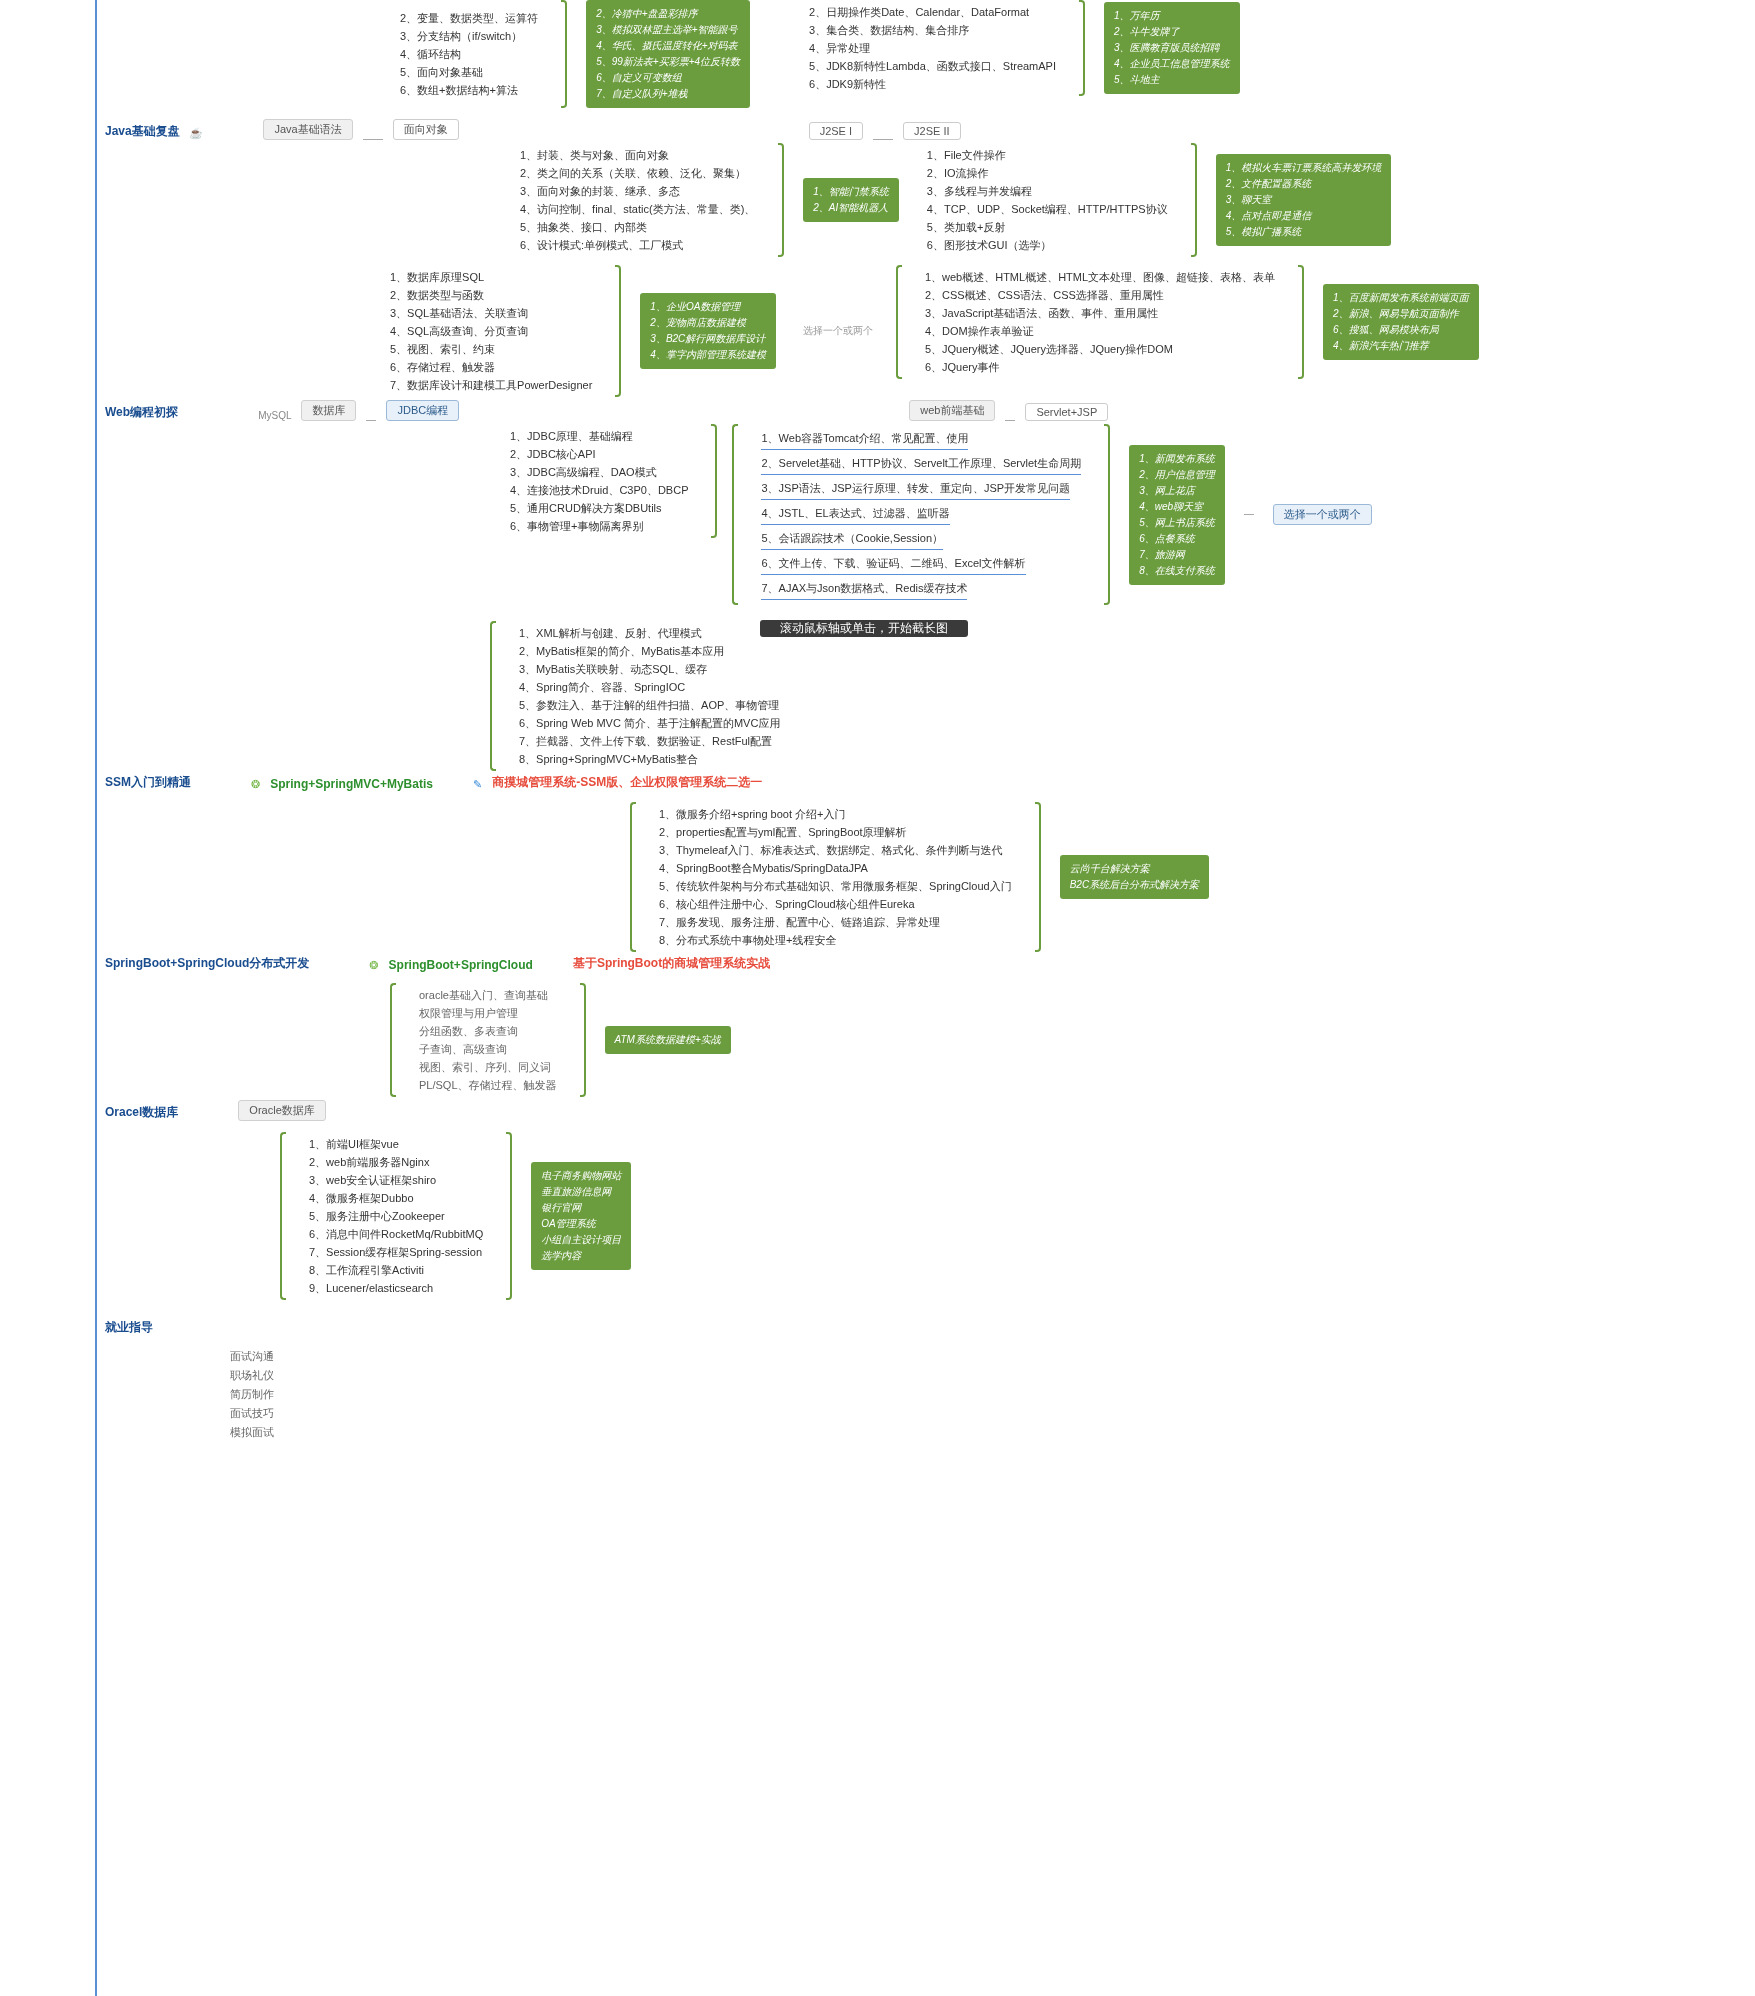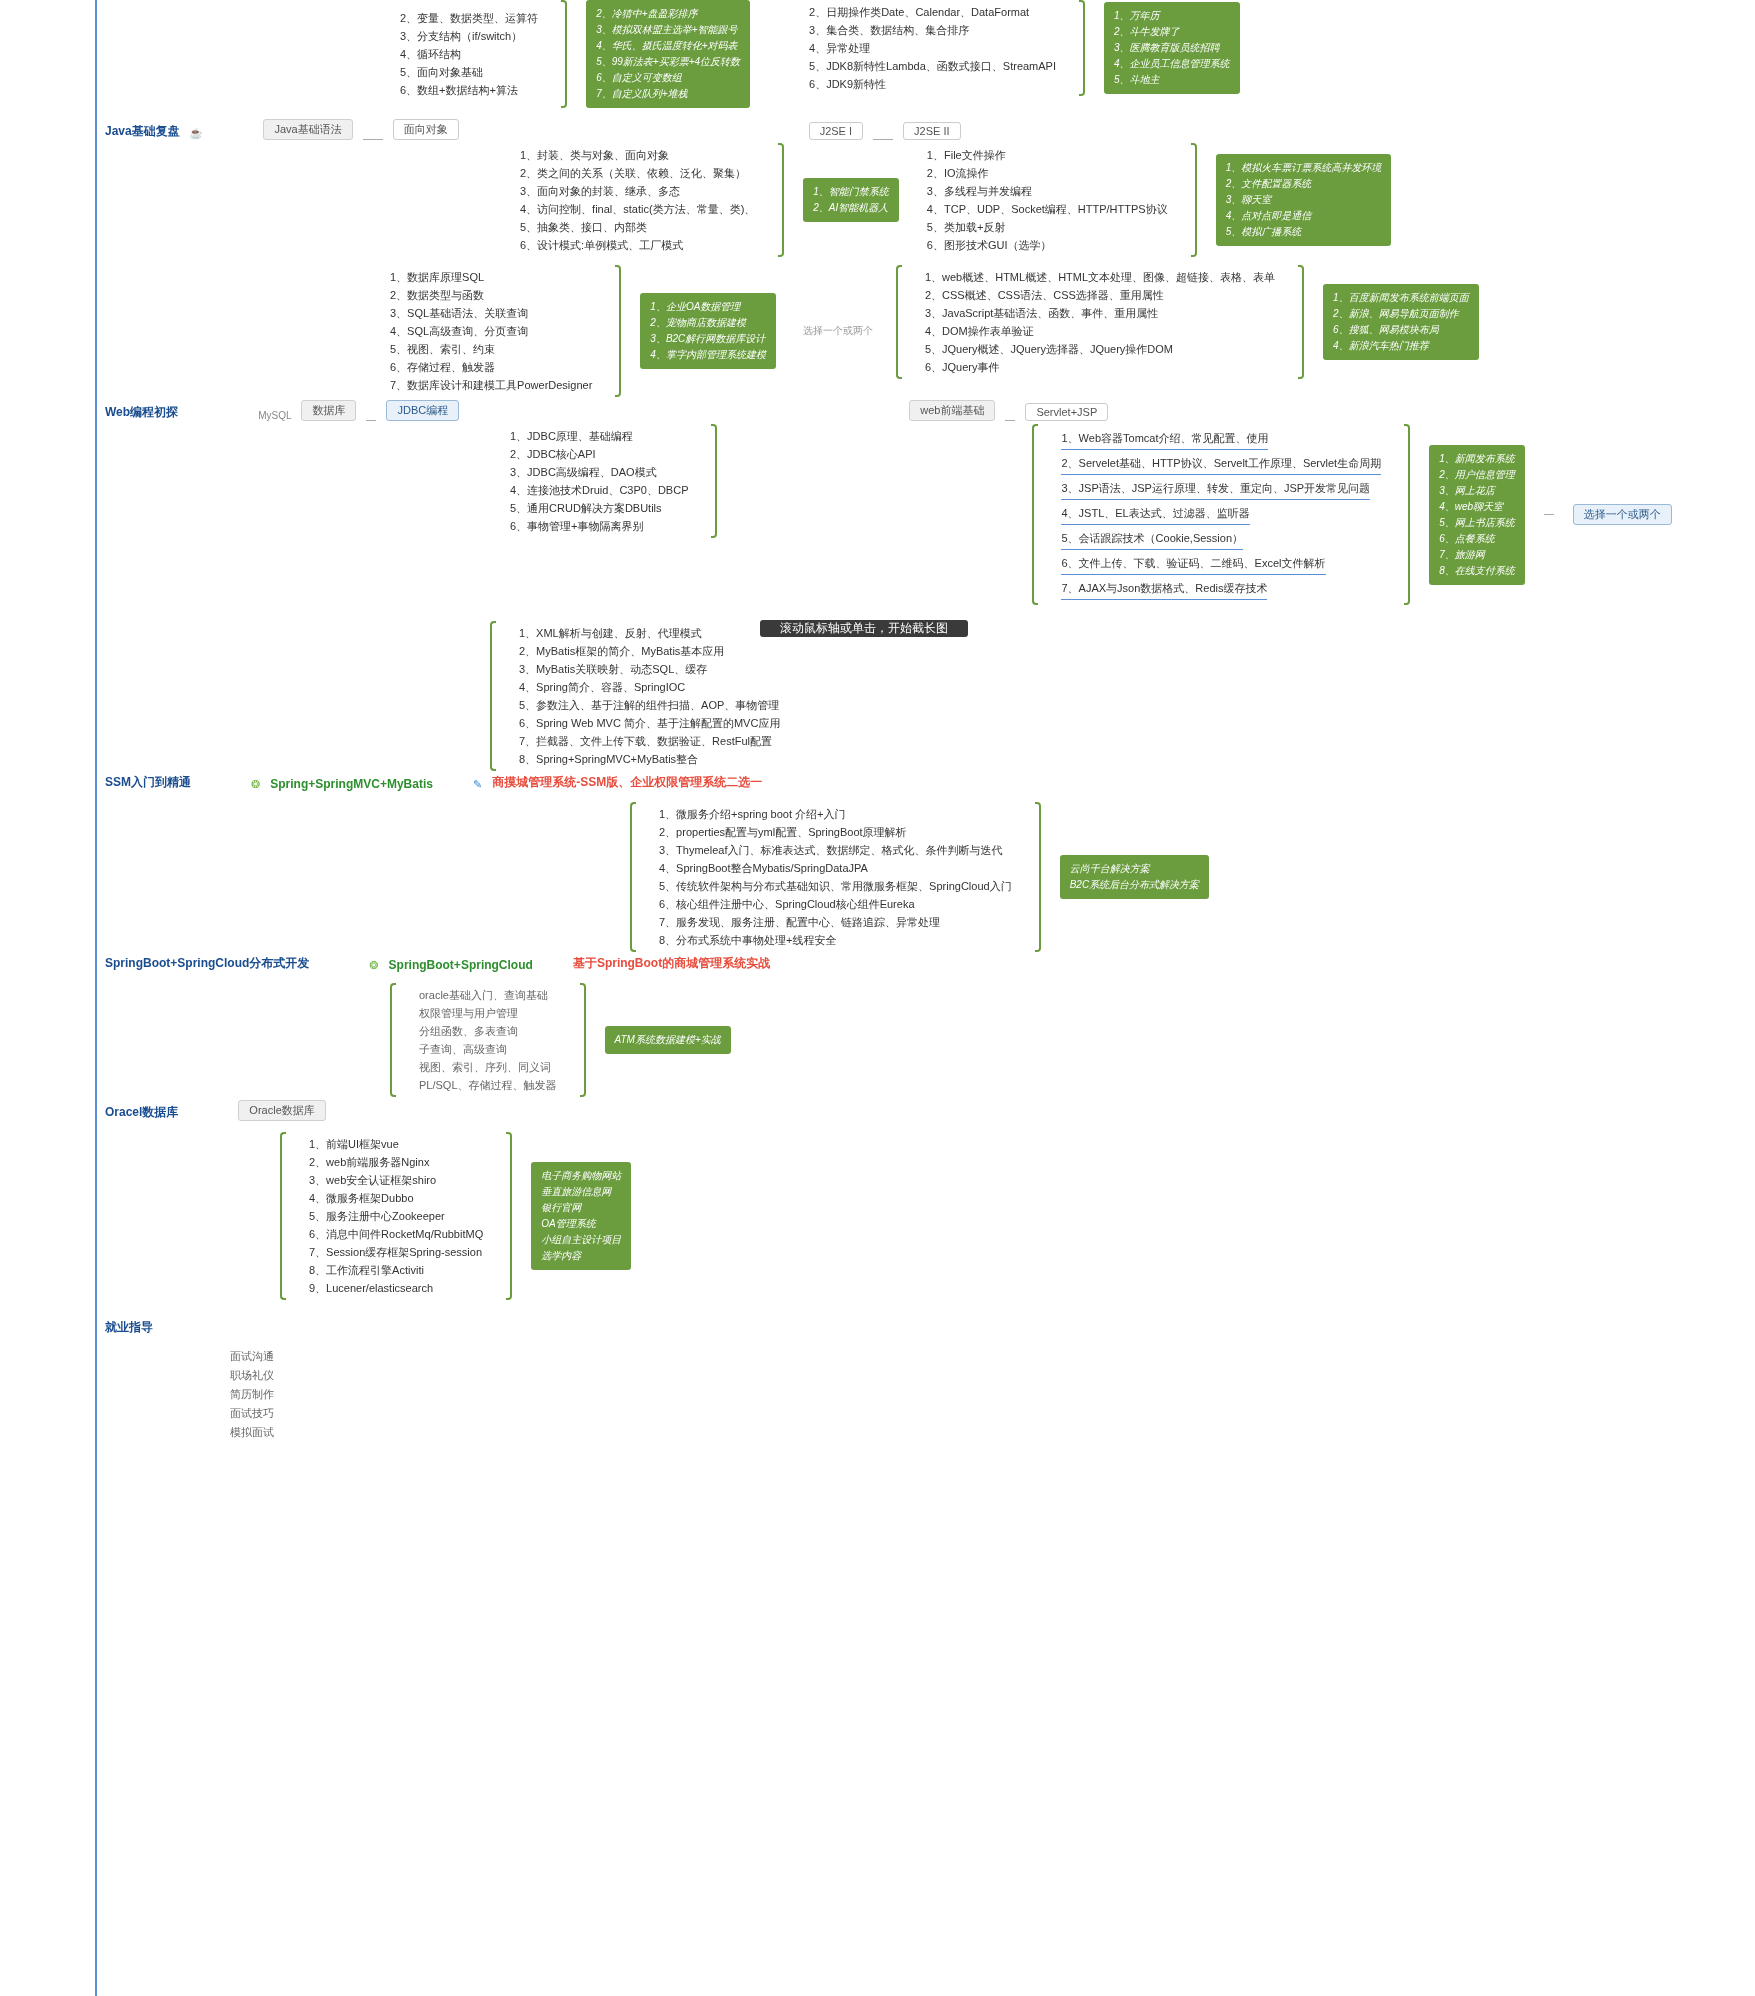--- a/index.html
+++ b/index.html
@@ -184,21 +184,21 @@
   <div class="list">
           <div>1、JDBC原理、基础编程</div>
           <div>2、JDBC核心API</div>
           <div>3、JDBC高级编程、DAO模式</div>
           <div>4、连接池技术Druid、C3P0、DBCP</div>
           <div>5、通用CRUD解决方案DBUtils</div>
           <div>6、事物管理+事物隔离界别</div>
         </div>
   <div class="brk"></div>
  </div>
- <div class="col" style="margin-left:300px">
+ <div class="col" style="">
   <div class="brk l"></div>
   <div class="list blue-items">
    <div><span class="item">1、Web容器Tomcat介绍、常见配置、使用</span></div>
    <div><span class="item">2、Servelet基础、HTTP协议、Servelt工作原理、Servlet生命周期</span></div>
    <div><span class="item">3、JSP语法、JSP运行原理、转发、重定向、JSP开发常见问题</span></div>
    <div><span class="item">4、JSTL、EL表达式、过滤器、监听器</span></div>
    <div><span class="item">5、会话跟踪技术（Cookie,Session）</span></div>
    <div><span class="item">6、文件上传、下载、验证码、二维码、Excel文件解析</span></div>
    <div><span class="item">7、AJAX与Json数据格式、Redis缓存技术</span></div>
   </div>

